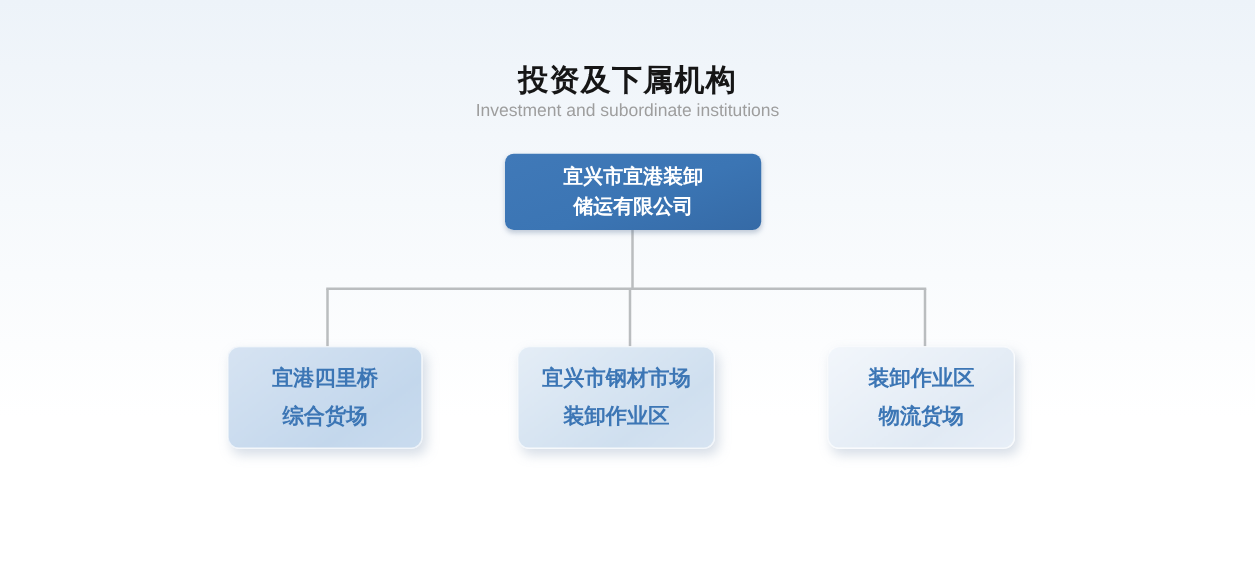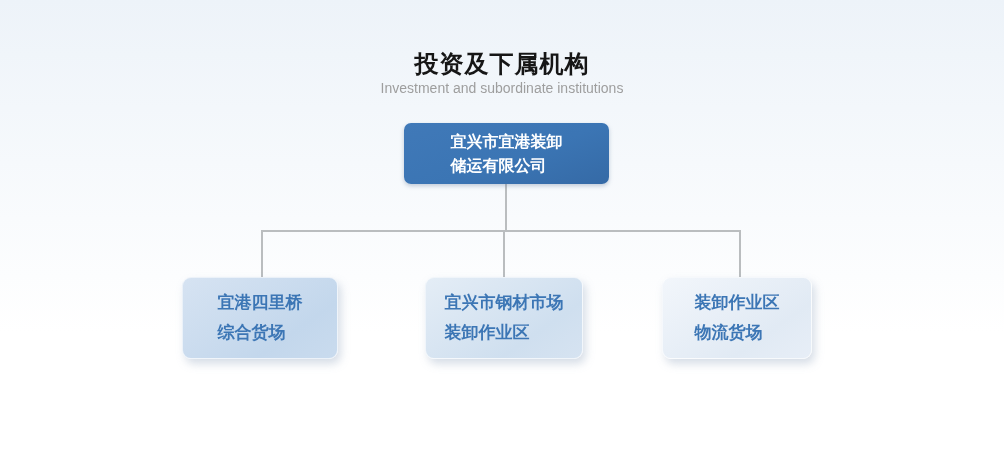--- a/index.html
+++ b/index.html
@@ -28,20 +28,21 @@
     text-align: center;
     font-size: 14px;
     color: var(--subtitle-color, #9e9e9e);
   }
 
   .node {
     position: absolute;
     display: flex;
     align-items: center;
     justify-content: center;
+    text-align: center;
     white-space: pre-line;
     font-weight: bold;
   }
   .root-node {
     left: 404px; top: 123px;
     width: 205px; height: 61px;
     border-radius: 7px;
     background: linear-gradient(160deg, #4079b8 0%, var(--root-box, #3b75b4) 55%, #356aa6 100%);
     color: #ffffff;
     font-size: 16px;
@@ -52,21 +53,21 @@
     top: 277px; height: 82px;
     border-radius: 9px;
     color: var(--child-text, #3c76b5);
     font-size: 17px;
     line-height: 30px;
     box-shadow: 3px 5px 9px rgba(140, 160, 185, 0.35);
     border: 1px solid rgba(255, 255, 255, 0.65);
   }
   .child-0 { left: 182px; width: 156px;
     background: linear-gradient(145deg, #d6e3f2 0%, #c3d7ec 70%, #c9dbee 100%); }
-  .child-1 { left: 425px; width: 158px;
+  .child-1 { left: 414px; width: 158px;
     background: linear-gradient(145deg, #e4edf6 0%, #cfdfef 70%, #d6e3f1 100%); }
   .child-2 { left: 662px; width: 150px;
     background: linear-gradient(145deg, #f2f6fb 0%, #e1eaf4 70%, #e7eef7 100%); }
 
   .connector { position: absolute; background: var(--connector, #babdbf); }
   .conn-stem   { left: 505px; top: 184px; width: 2px;  height: 47px; }
   .conn-hbar   { left: 261px; top: 230px; width: 480px; height: 2px; }
   .conn-drop-0 { left: 261px; top: 231px; width: 2px;  height: 46px; }
   .conn-drop-1 { left: 503px; top: 231px; width: 2px;  height: 46px; }
   .conn-drop-2 { left: 739px; top: 231px; width: 2px;  height: 46px; }

